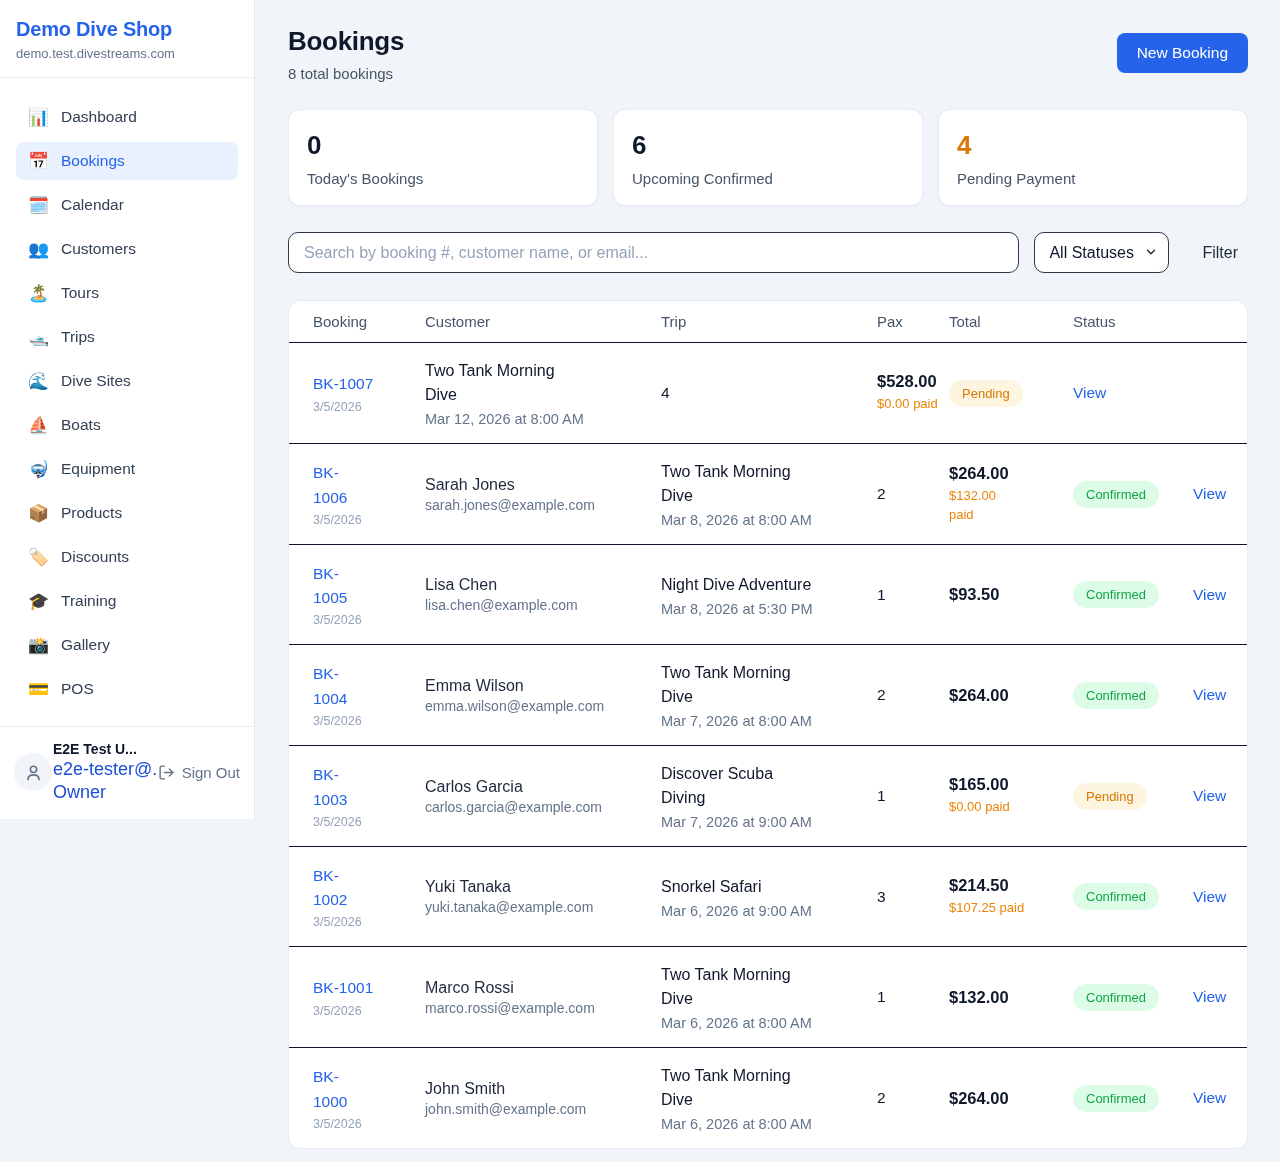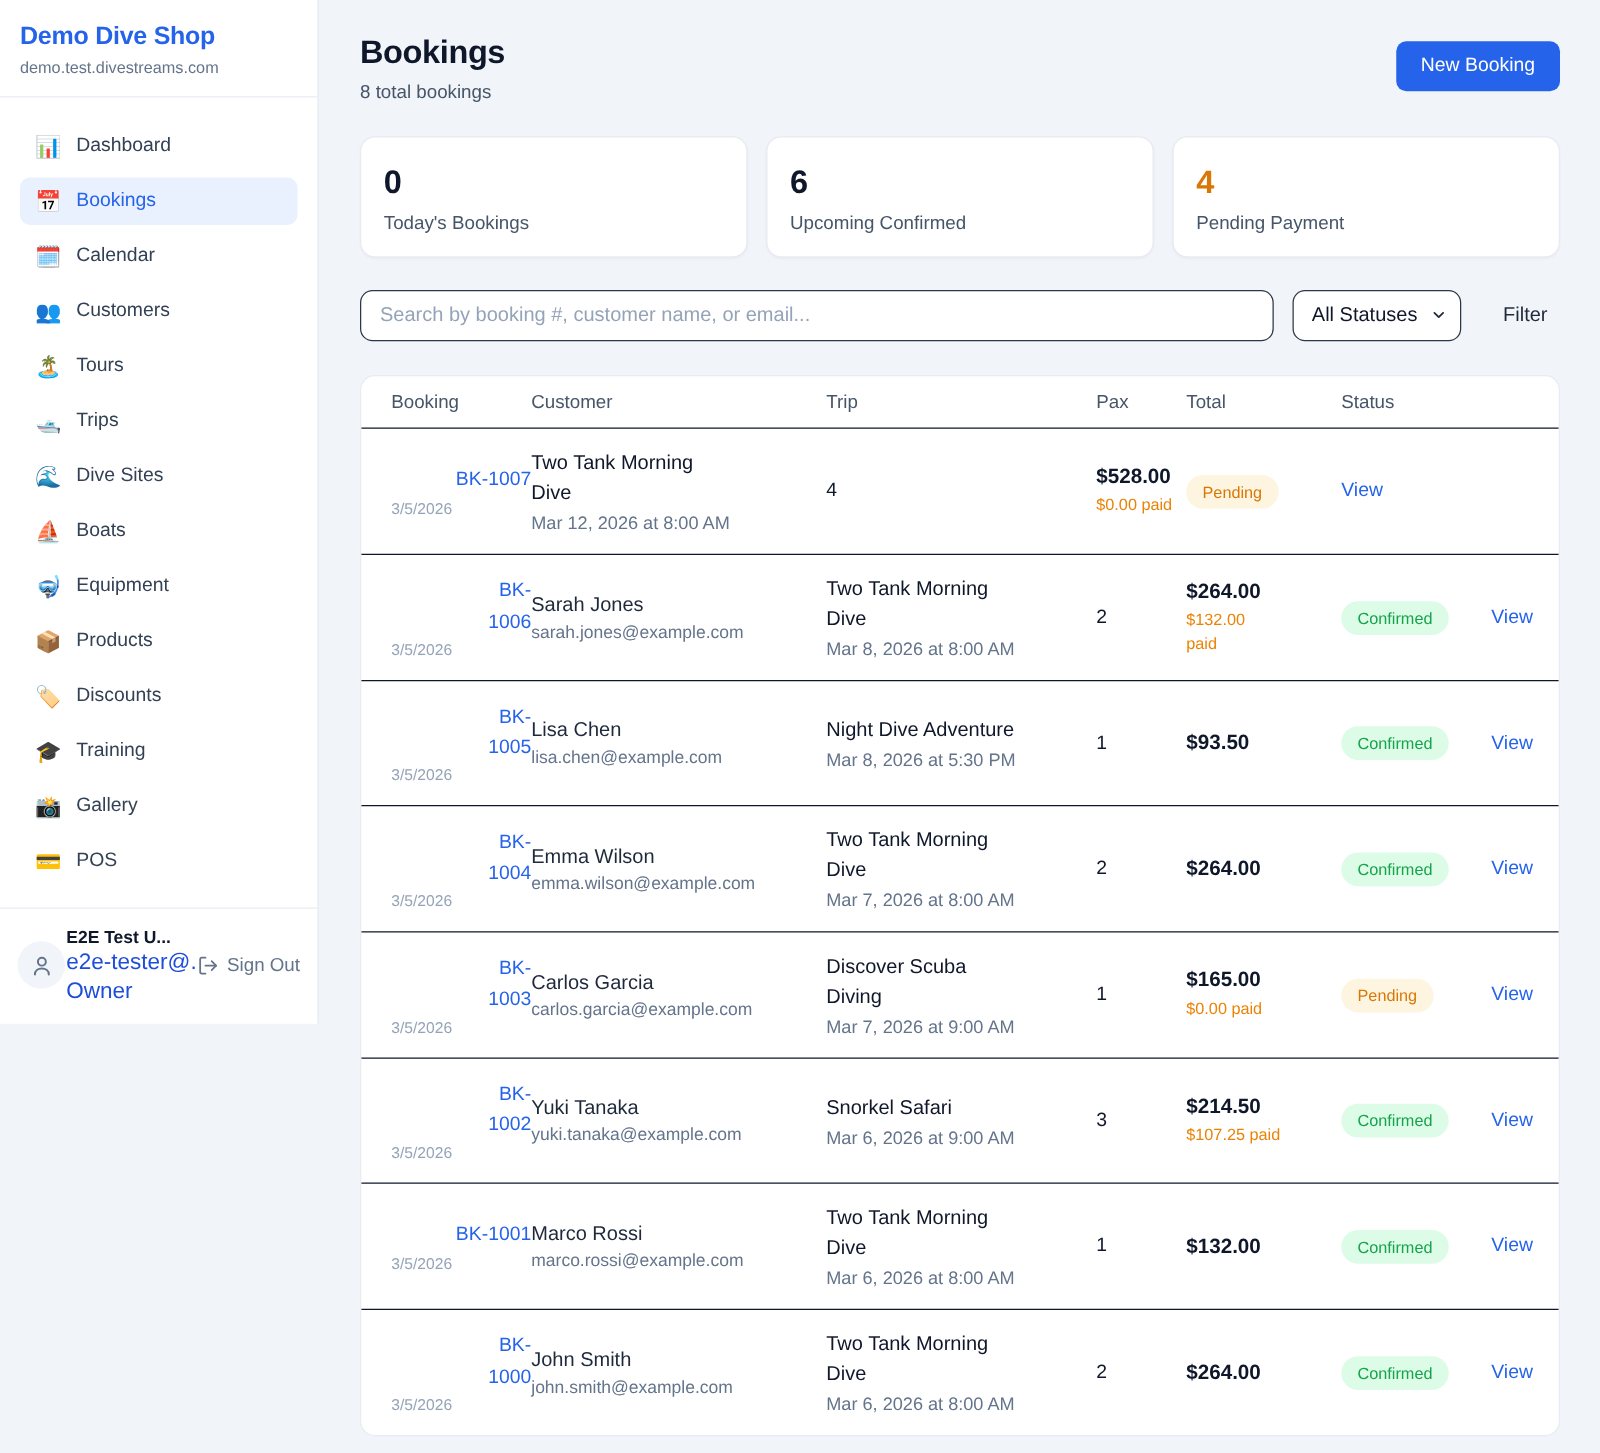--- a/index.html
+++ b/index.html
@@ -45,21 +45,21 @@
   .status-select { -webkit-appearance:none; appearance:none; height:41px; border:1.5px solid #2c3747; border-radius:10px; background:#fff; font-family:inherit; font-size:16px; color:#0f172a; padding:0 34px 0 14px; cursor:pointer; }
   .select-chevron { position:absolute; right:11px; top:13px; pointer-events:none; }
   .filter-btn { background:none; border:none; font-family:inherit; font-size:16px; color:#1e293b; padding:0 10px 0 18px; cursor:pointer; }
 
   .table-card { background:#fff; border:1px solid #e7ecf2; border-radius:12px; margin-top:27px; overflow:hidden; }
   .tgrid { display:grid; grid-template-columns:112px 236px 216px 72px 124px 120px 1fr; padding:12px 24px; align-items:center; }
   .thead { height:42px; border-bottom:1px solid #0f172a; }
   .th { font-size:15px; color:#475569; font-weight:500; }
   .trow { min-height:100px; padding:16px 24px; border-bottom:1px solid #0f172a; }
   .trow:last-child { border-bottom:none; }
-  .bk-id { color:#2563eb; font-size:15.5px; font-weight:500; line-height:1.55; cursor:pointer;text-align:right; }
+  .bk-id { color:#2563eb; font-size:15.5px; font-weight:500; line-height:1.55; cursor:pointer; }
   .bk-date { color:#94a3b8; font-size:12.5px; margin-top:3px; }
   .cust-name { color:#1e293b; font-size:16px; }
   .cust-email { color:#64748b; font-size:14px; margin-top:3px; }
   .trip-name { color:#0f172a; font-size:16px; font-weight:500; line-height:1.5; }
   .trip-dt { color:#64748b; font-size:14.5px; margin-top:4px; }
   .pax { font-size:15.5px; color:#0f172a; }
   .total { font-size:16.5px; font-weight:bold; color:#0f172a; }
   .paid { font-size:13px; color:#ea8305; margin-top:4px; line-height:1.45; }
   .badge { display:inline-block; font-size:13px; padding:6px 13px; border-radius:999px; }
   .badge.pending { background:#fdf5e0; color:#d97706; }

